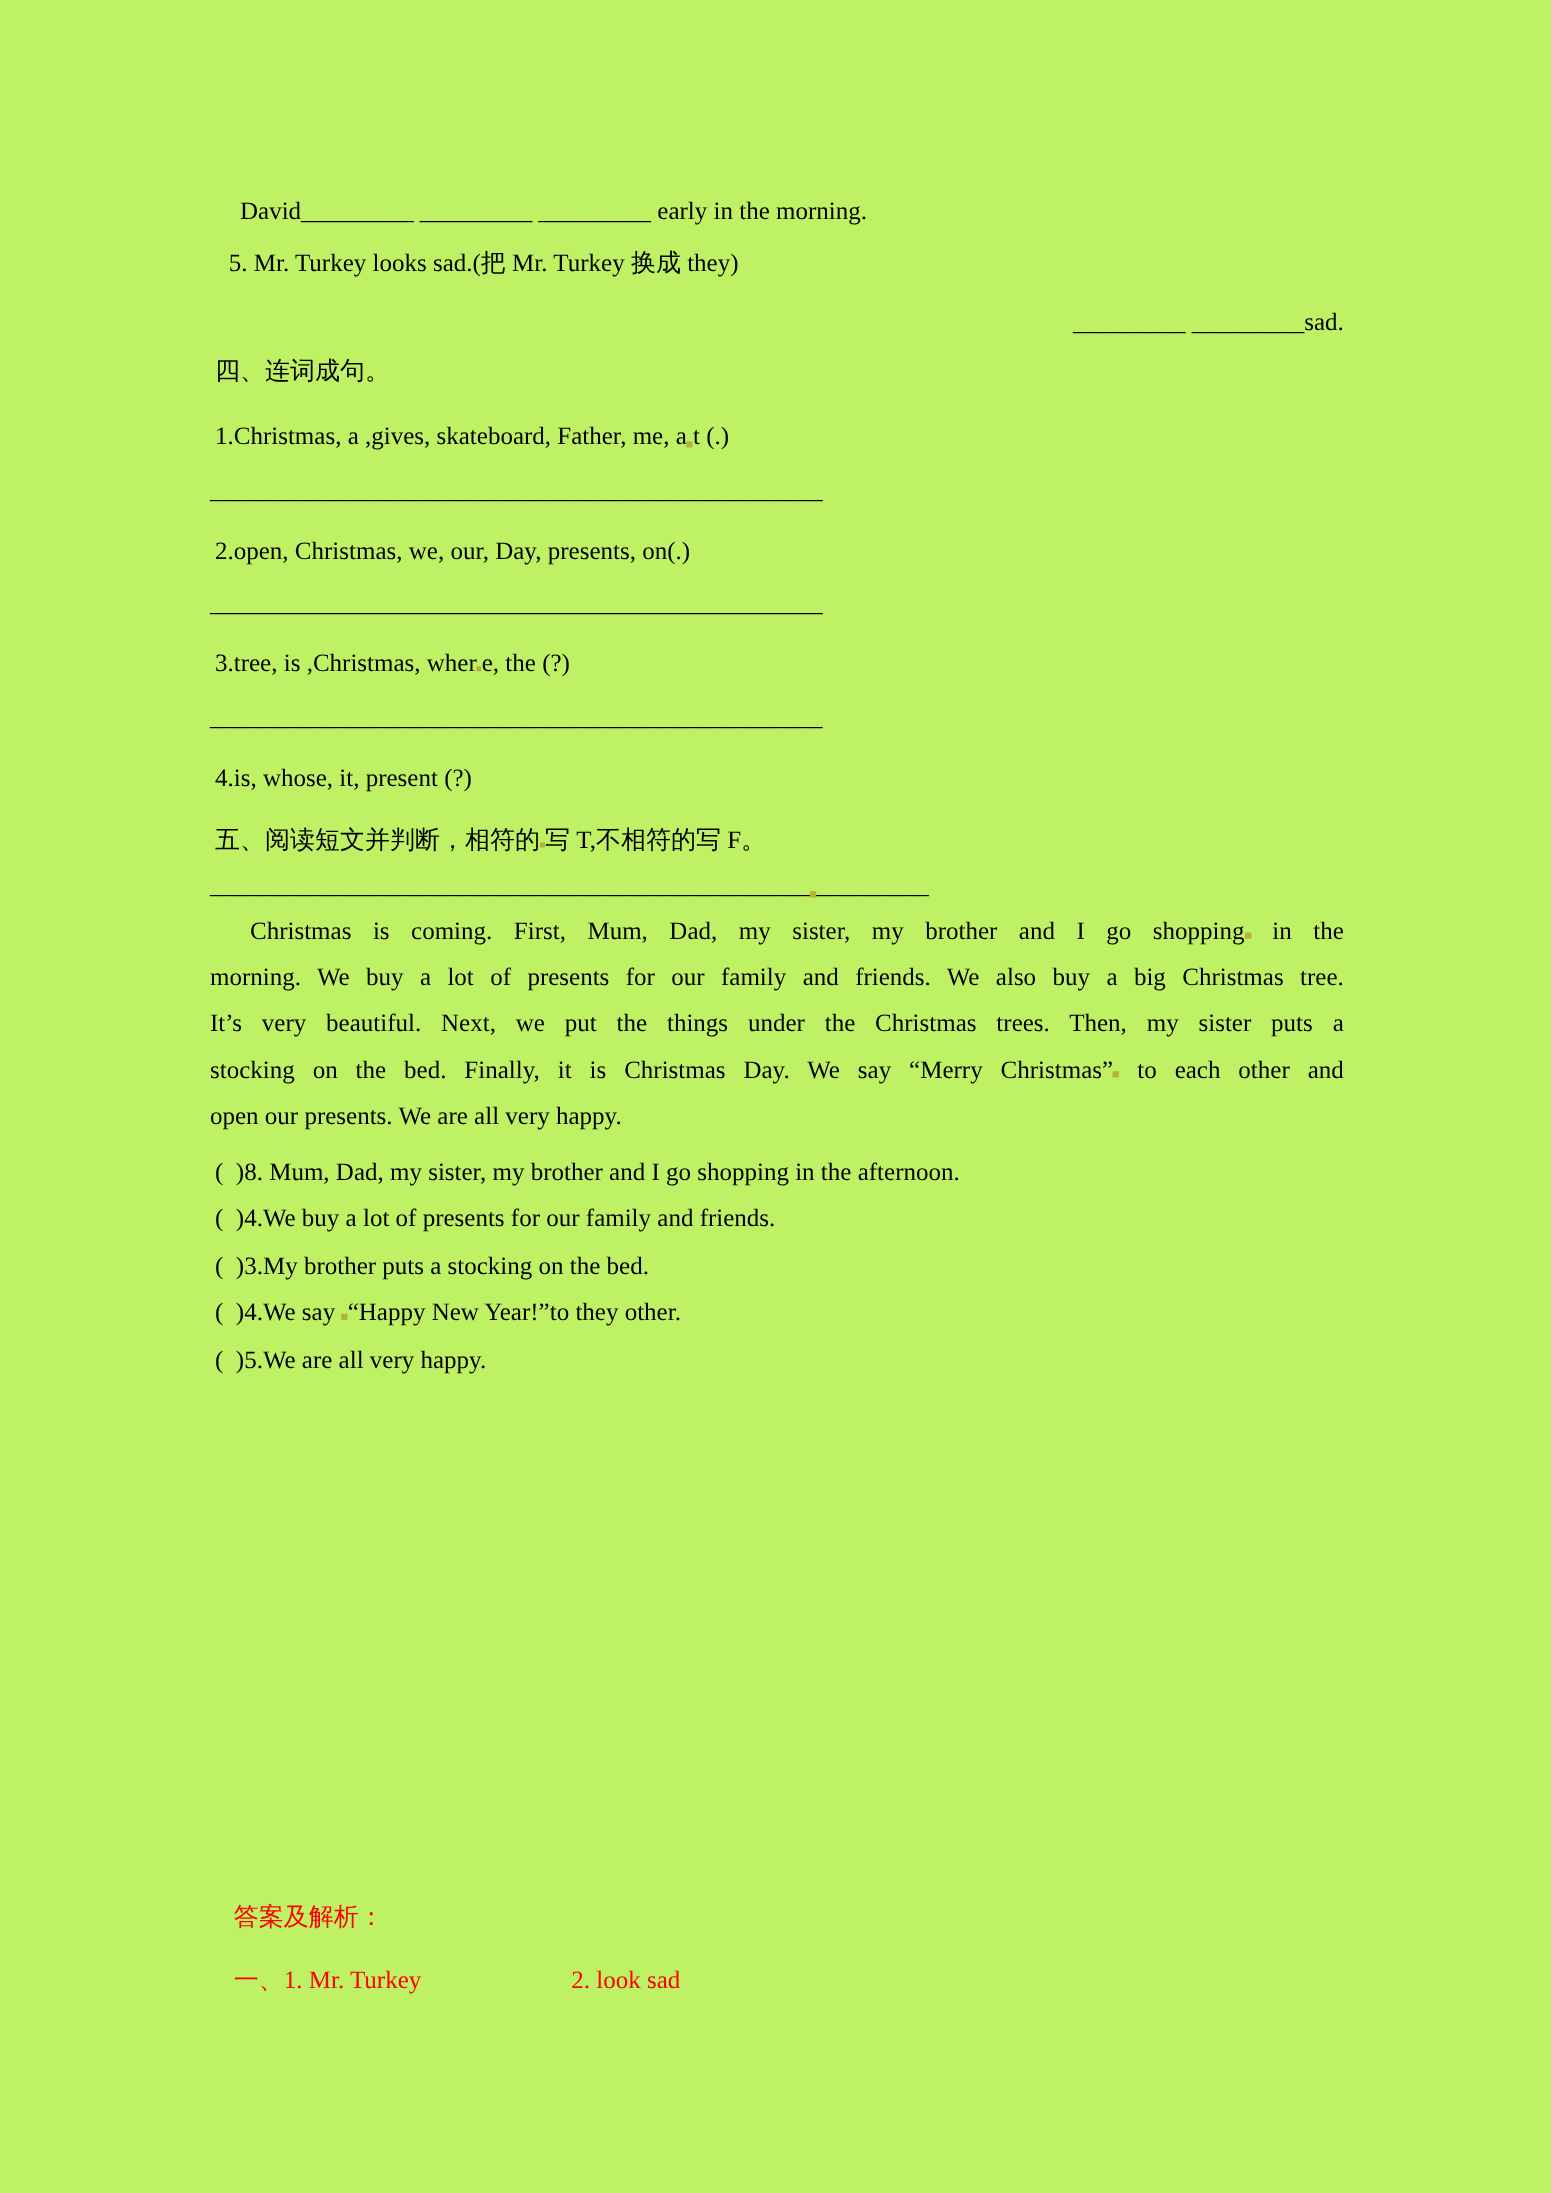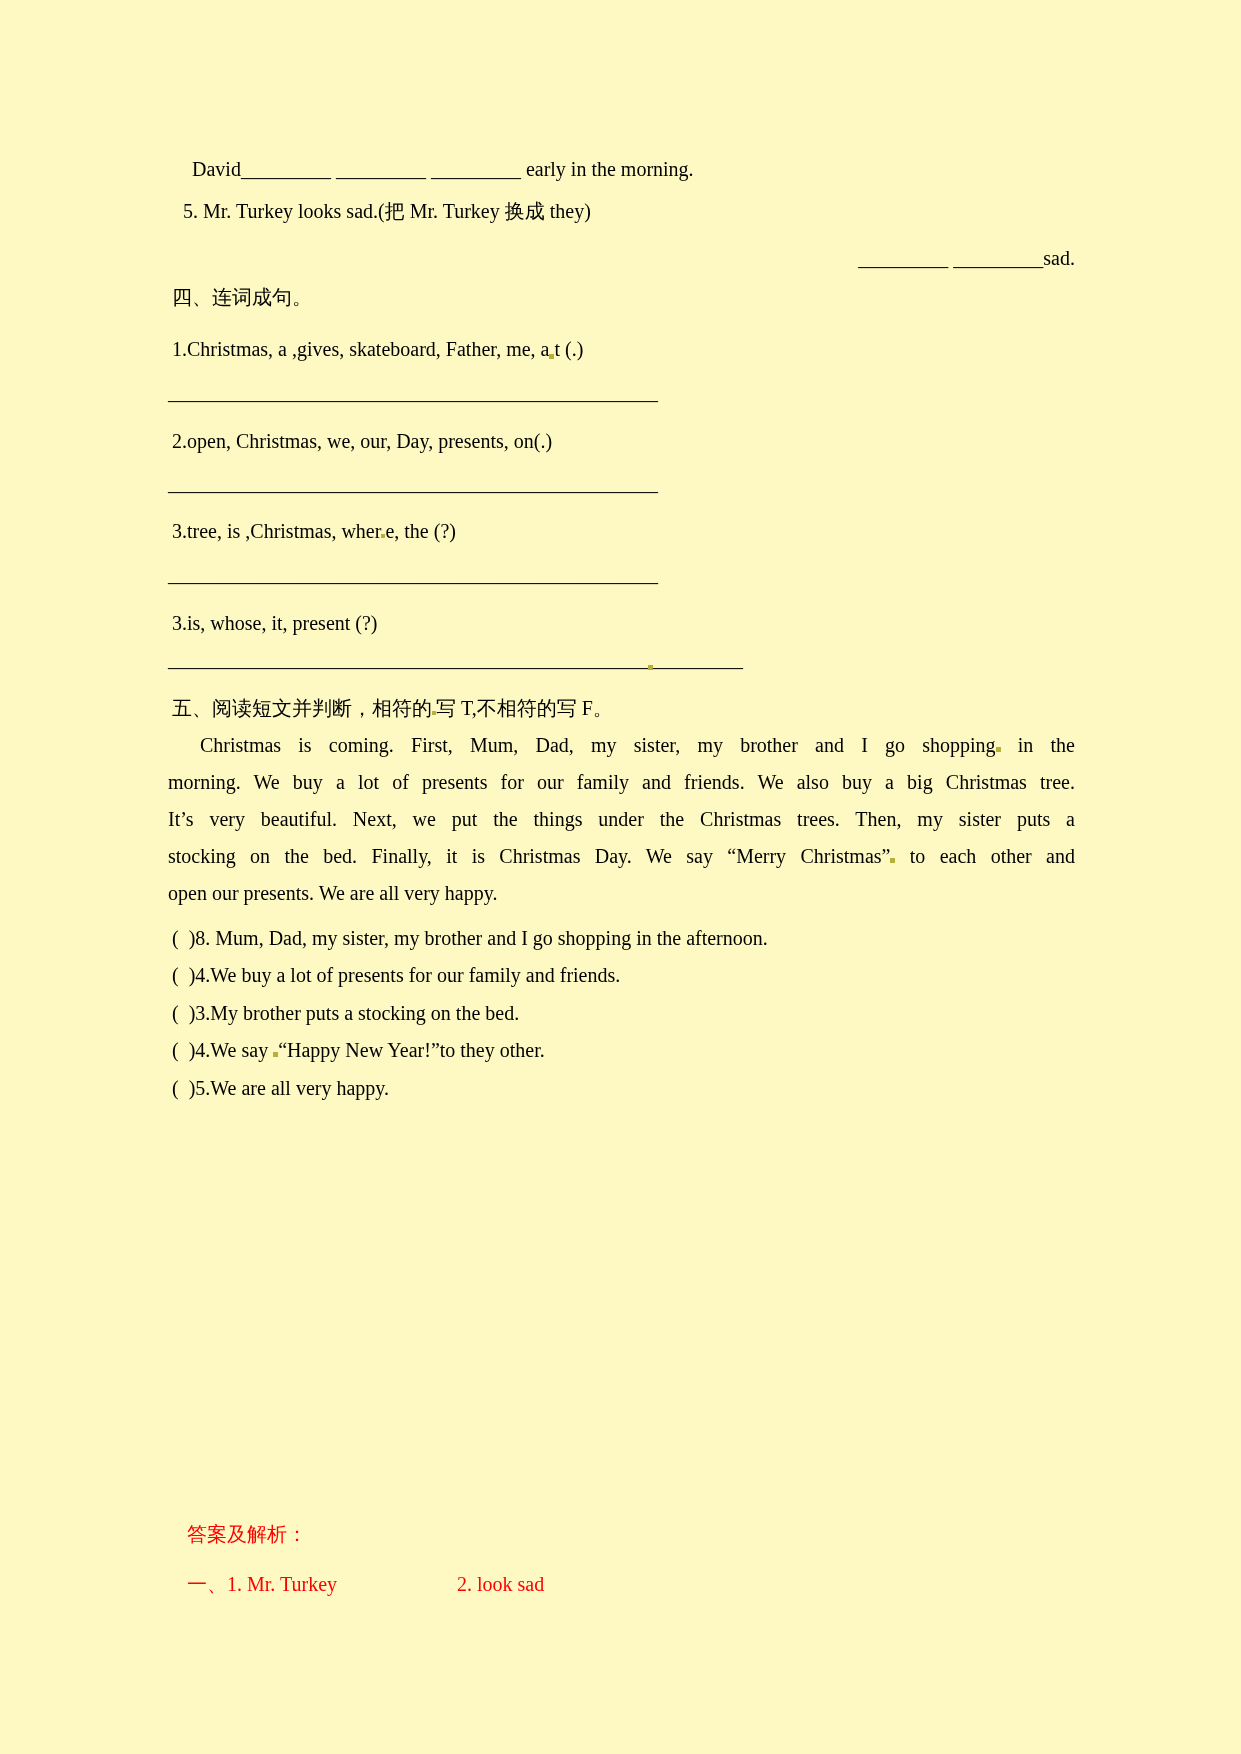--- a/index.html
+++ b/index.html
@@ -1,20 +1,20 @@
 <!DOCTYPE html>
 <html style="--answer-red: #fe0000; --dot-color: #b5b13a;"><head>
 <meta charset="utf-8">
 <style>
   * { margin:0; padding:0; box-sizing:border-box; }
   html,body { background:#ffffff; }
   .page {
     position:relative;
     width:1241px; height:1754px;
-    background:#fef9c3;
+    background:#bef264;
     font-family:"Liberation Serif","DejaVu Serif",serif;
     font-size:20px;
     color:#000000;
     overflow:hidden;
   }
   .content {
     position:absolute; left:168px; top:0; width:907px;
   }
   .line { line-height:23px; white-space:pre-wrap; }
 
@@ -74,25 +74,25 @@
     <div class="line l-b1">_________________________________________________</div>
 
     <div class="line l-rq2">2.open, Christmas, we, our, Day, presents, on(.)</div>
 
     <div class="line l-b2">_________________________________________________</div>
 
     <div class="line l-rq3"><span>3.tree, is ,Christmas, wher</span><span class="dot tiny"></span><span>e, the (?)</span></div>
 
     <div class="line l-b3">_________________________________________________</div>
 
-    <div class="line l-rq4">3.is, whose, it, present (?)</div>
+    <div class="line l-rq4">4.is, whose, it, present (?)</div>
+
+    <div class="line l-h5"><span>五、阅读短文并判断，相符的</span><span class="dot tiny"></span><span>写 T,不相符的写 F。</span></div>
 
     <div class="line l-b4"><span>________________________________________________</span><span class="dot on-line"></span><span>_________</span></div>
-
-    <div class="line l-h5"><span>五、阅读短文并判断，相符的</span><span class="dot tiny"></span><span>写 T,不相符的写 F。</span></div>
 
     <div class="passage">
       <div class="p-line first"><span>Christmas is coming. First, Mum, Dad, my sister, my brother and I go shopping</span><span class="dot"></span><span> in the</span></div>
       <div class="p-line">morning. We buy a lot of presents for our family and friends. We also buy a big Christmas tree.</div>
       <div class="p-line">It’s very beautiful. Next, we put the things under the Christmas trees. Then, my sister puts a</div>
       <div class="p-line"><span>stocking on the bed. Finally, it is Christmas Day. We say “Merry Christmas”</span><span class="dot"></span><span> to each other and</span></div>
       <div class="p-line last">open our presents. We are all very happy.</div>
     </div>
 
     <div class="line tf tf-m15">(  )8. Mum, Dad, my sister, my brother and I go shopping in the afternoon.</div>

